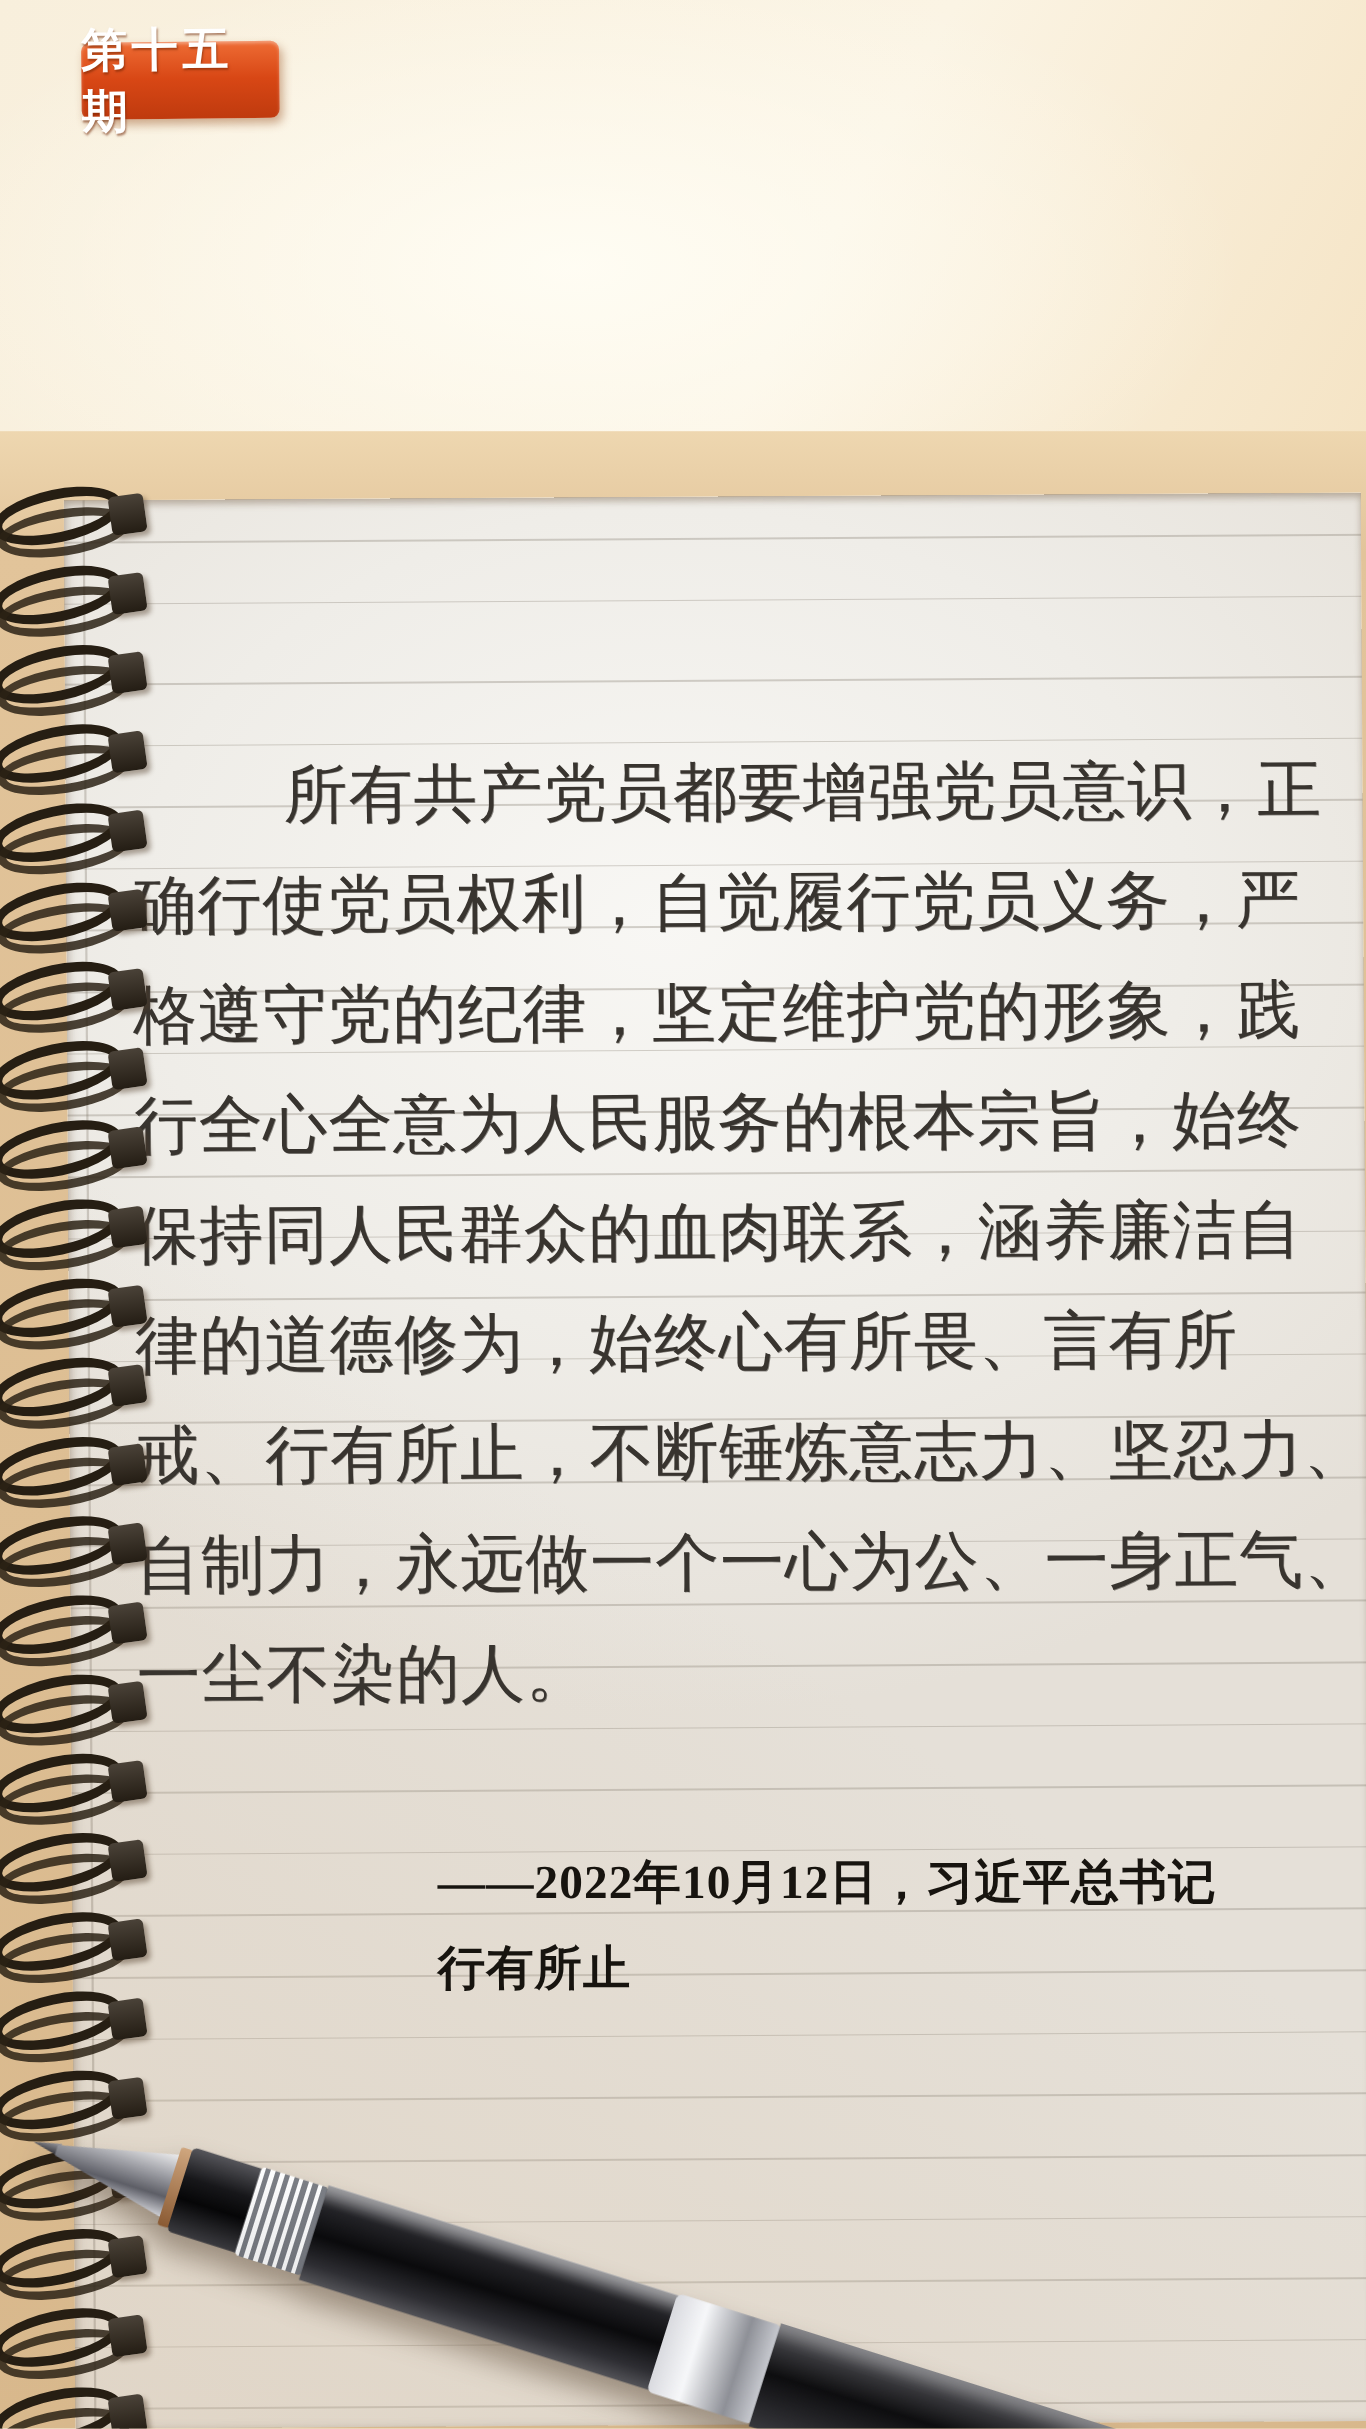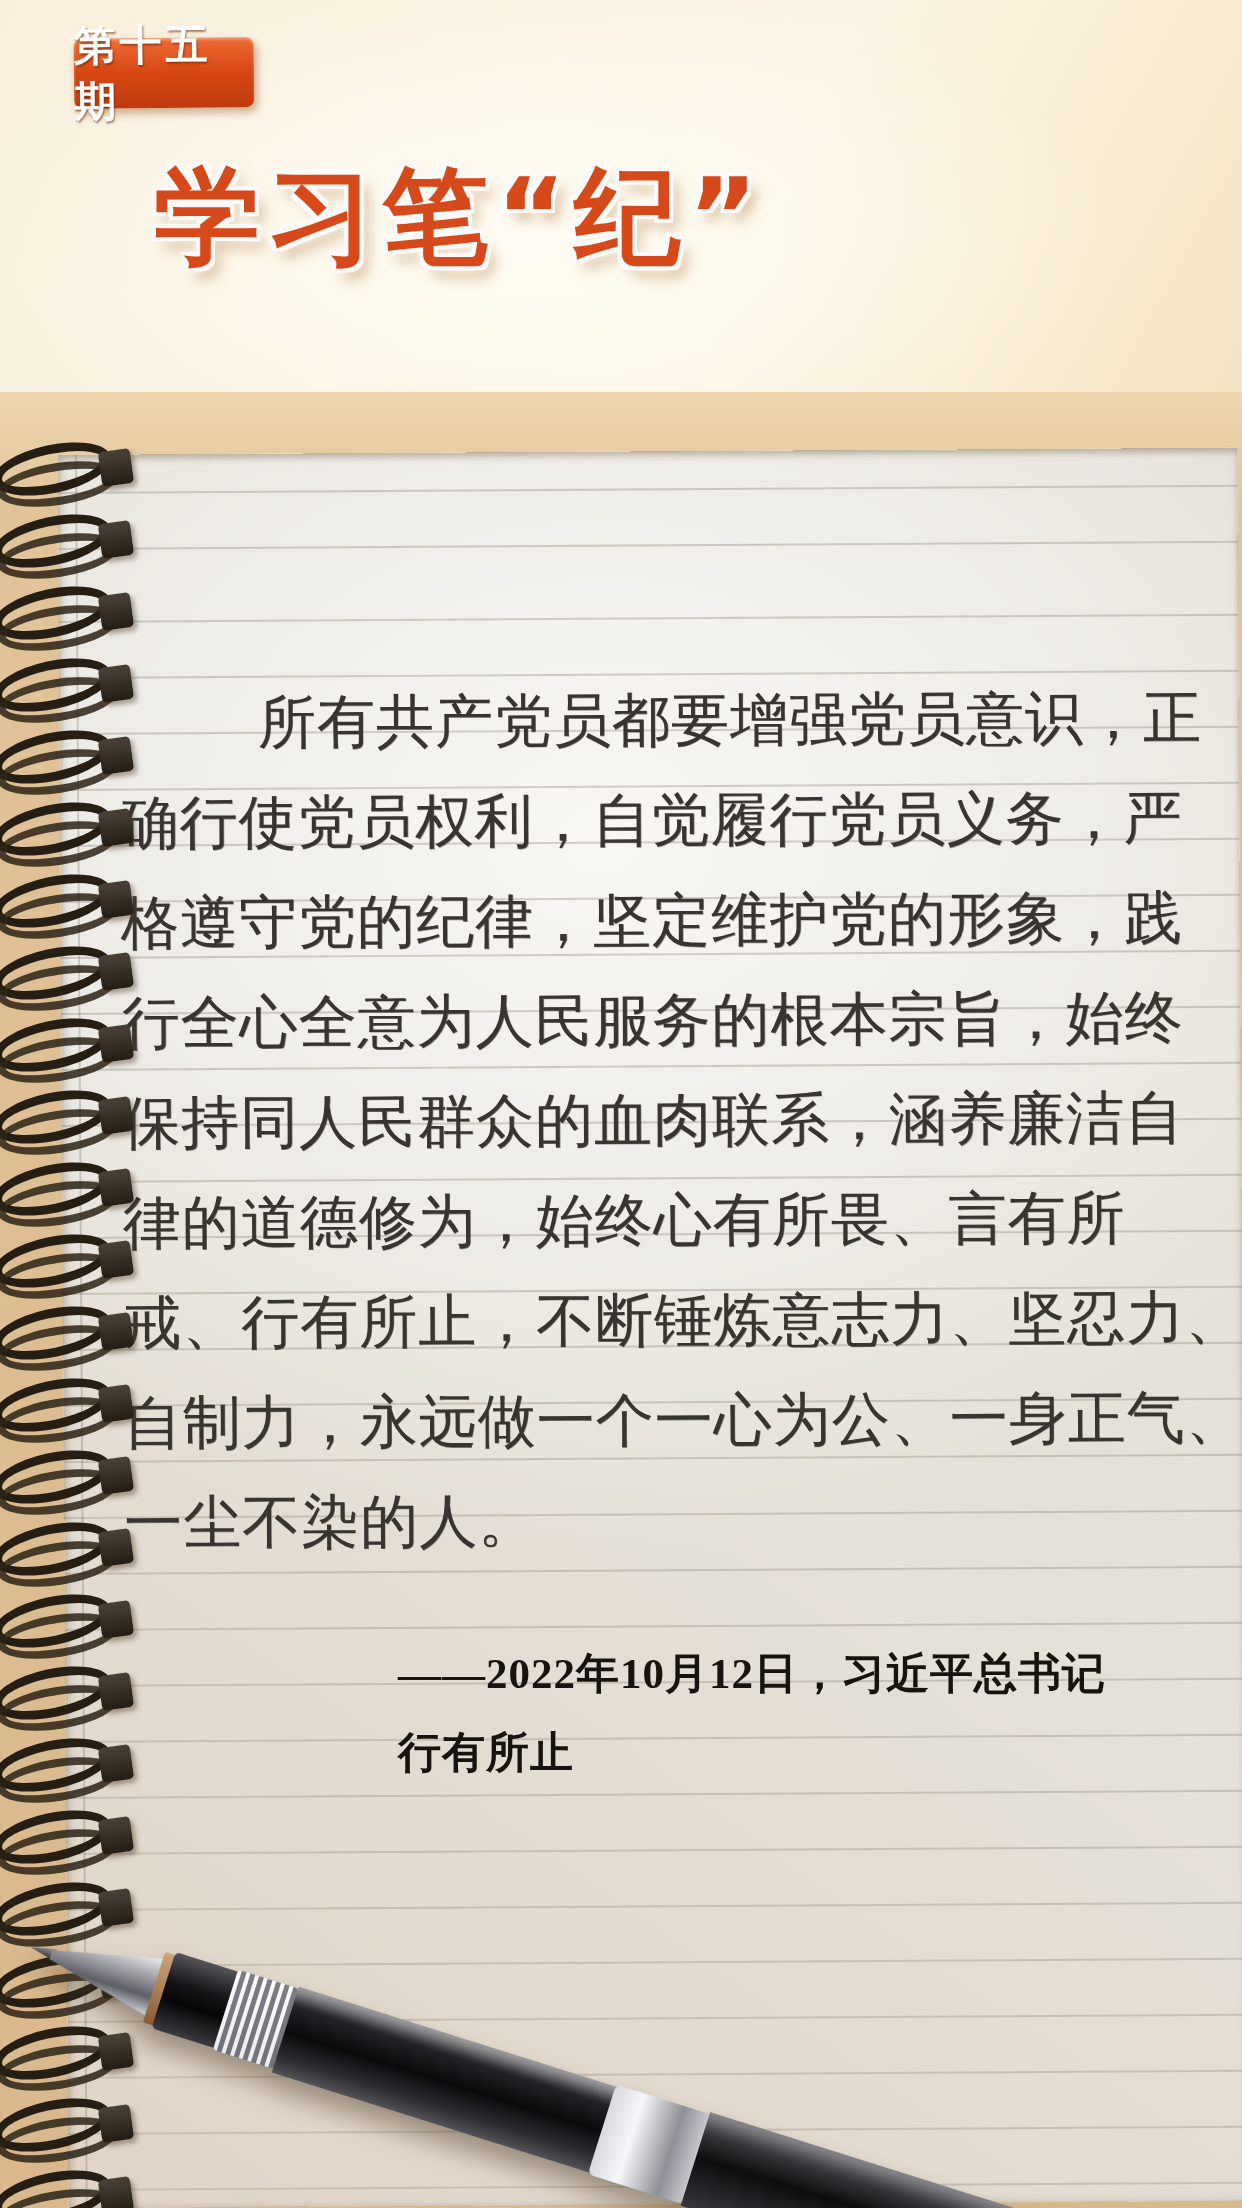--- a/index.html
+++ b/index.html
@@ -88,21 +88,21 @@
     position: absolute; left: 122px; top: 670px; width: 1100px; z-index: 3;
     color: #38342f; font-size: 58px;
     transform: rotate(-0.3deg);
     text-shadow: 0.6px 0.6px 0 rgba(56,52,47,.55);
   }
   .hw-line { height: 100px; line-height: 100px; letter-spacing: 1px; white-space: nowrap; }
   .hw-line.indent { padding-left: 138px; }
 
   
   .attribution {
-    position: absolute; left: 398px; top: 1634px; width: 790px; z-index: 3;
+    position: absolute; left: 398px; top: 1672px; width: 790px; z-index: 3;
     font-family: "Liberation Serif", serif; font-weight: bold;
     font-size: 43px; color: #17140f;
   }
   .attr-line { height: 79px; line-height: 79px; white-space: nowrap; letter-spacing: 1px; }
 
   
   .pen {
     position: absolute; left: 30px; top: 1900px; width: 1060px; height: 98px;
     transform: rotate(17.5deg); transform-origin: 0px 48px;
     z-index: 6;
@@ -154,21 +154,20 @@
 </style>
 </head>
 <body>
 
 <div class="stage">
 
   <div class="badge">
     <span>第十五期</span>
   </div>
 
-  <div class="title">学习笔“纪”</div>
 
   <div class="backing"></div>
 
   <div class="paper">
     <span class="margin-line"></span>
   </div>
 
   <div class="spiral">
       <div class="coil" style="top: 0px;">
         <span class="loopA"></span>

